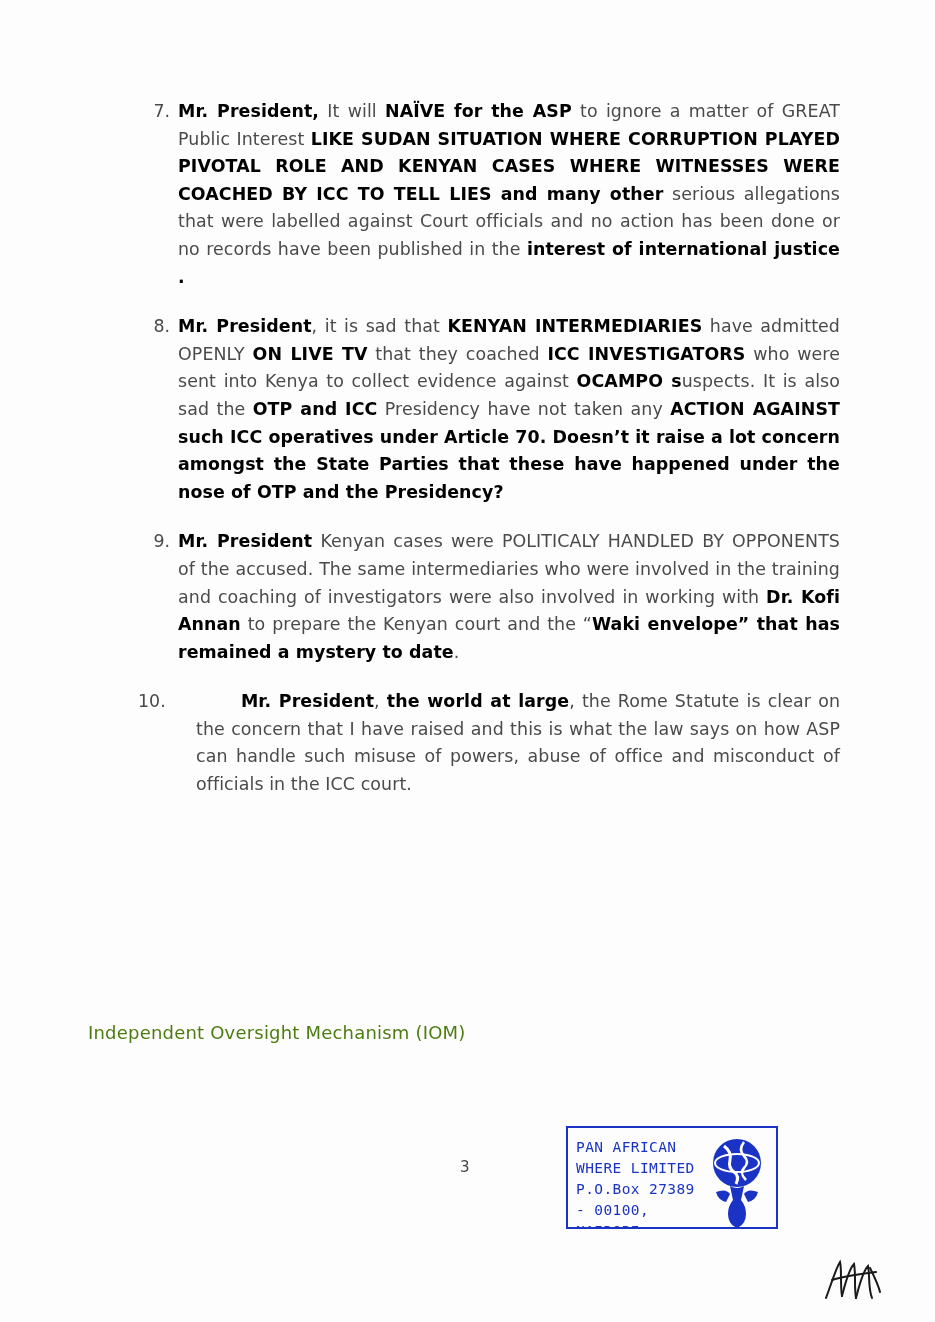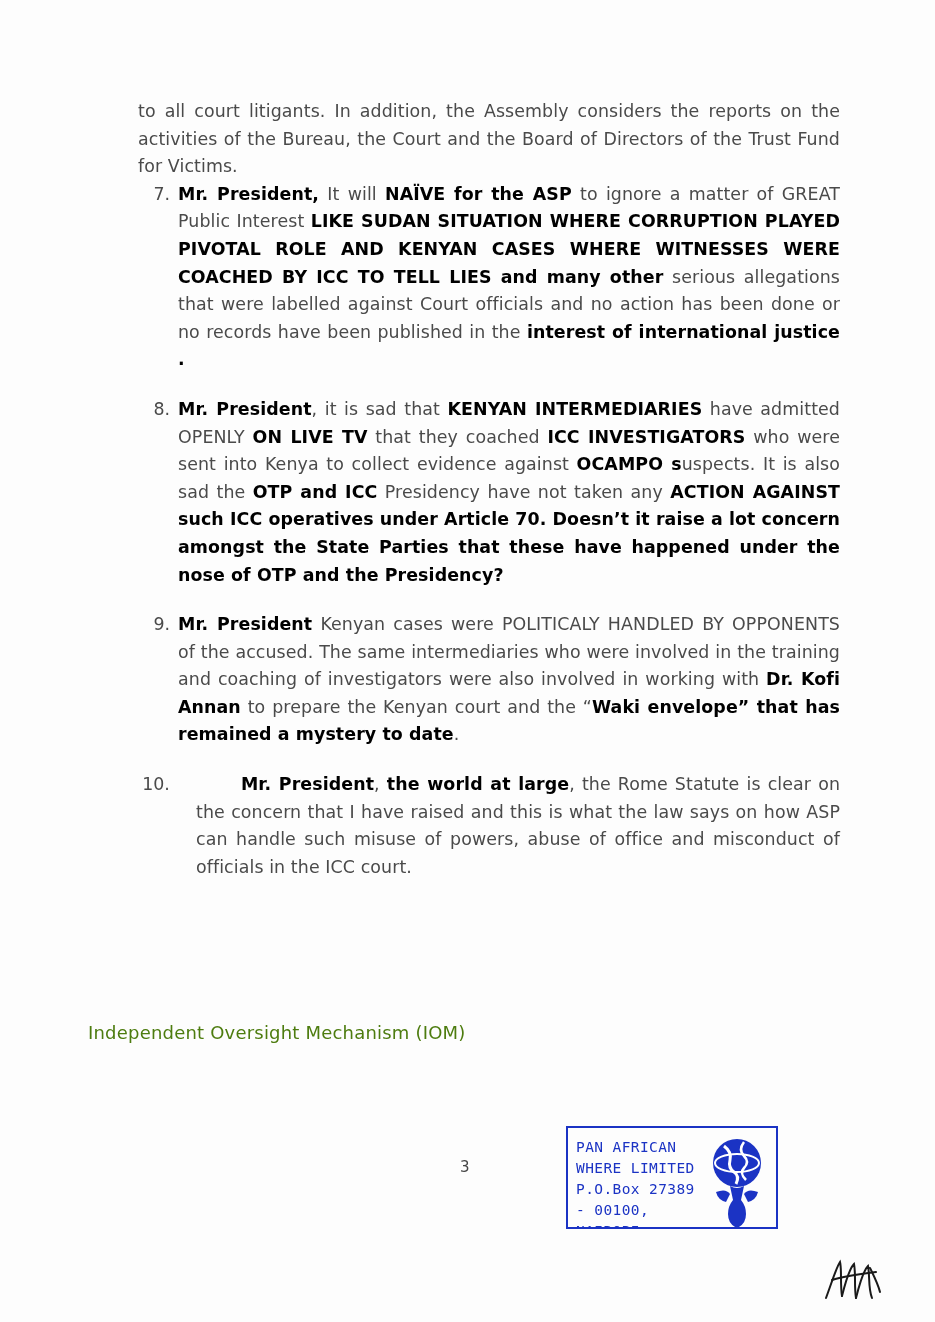--- a/index.html
+++ b/index.html
@@ -52,21 +52,21 @@
     text-align: right;
     font-size: 17.4px;
     line-height: 27.6px;
     color: #4a4a4a;
   }
   .numbered.item-10 {
     padding-left: 58px;
   }
   .numbered.item-10 .num {
     width: 36px;
-    text-align: center;
+    text-align: left;
     left: 0;
   }
   b, .b {
     font-weight: bold;
     color: #000000;
   }
   .heading-iom {
     position: absolute;
     left: 88px;
     top: 1022px;
@@ -121,21 +121,20 @@
   }
   .nbsp-wide { letter-spacing: 2px; }
 </style>
 </head>
 <body>
 
 <div class="page">
 
   <div class="doc-body">
 
-    <p class="para intro">to all court litigants. In addition, the Assembly considers the reports on the activities of the Bureau, the Court and the Board of Directors of the Trust Fund for Victims.</p>
 
     <div class="numbered">
       <span class="num">7.</span>
       <p class="para"><b>Mr. President,</b><span>  It will </span><b>NAÏVE for the ASP</b><span> to ignore a matter of GREAT Public Interest </span><b>LIKE SUDAN SITUATION WHERE CORRUPTION PLAYED PIVOTAL ROLE  AND KENYAN CASES WHERE WITNESSES WERE COACHED BY ICC TO TELL LIES and many other</b><span> serious allegations that  were labelled against Court officials and no action has been done or no records have been published in the </span><b>interest of international justice .</b></p>
     </div>
 
     <div class="numbered">
       <span class="num">8.</span>
       <p class="para"><b>Mr. President</b><span>, it is sad that </span><b>KENYAN INTERMEDIARIES</b><span> have admitted OPENLY </span><b>ON LIVE TV</b><span> that they coached </span><b>ICC INVESTIGATORS</b><span> who were sent into Kenya to collect evidence against </span><b>OCAMPO s</b><span>uspects. It is also sad the </span><b>OTP and ICC</b><span> Presidency have not taken any </span><b>ACTION AGAINST such ICC operatives under Article 70. Doesn’t it raise a lot concern amongst the State Parties that these have happened under the nose of OTP and the Presidency?</b></p>
     </div>

